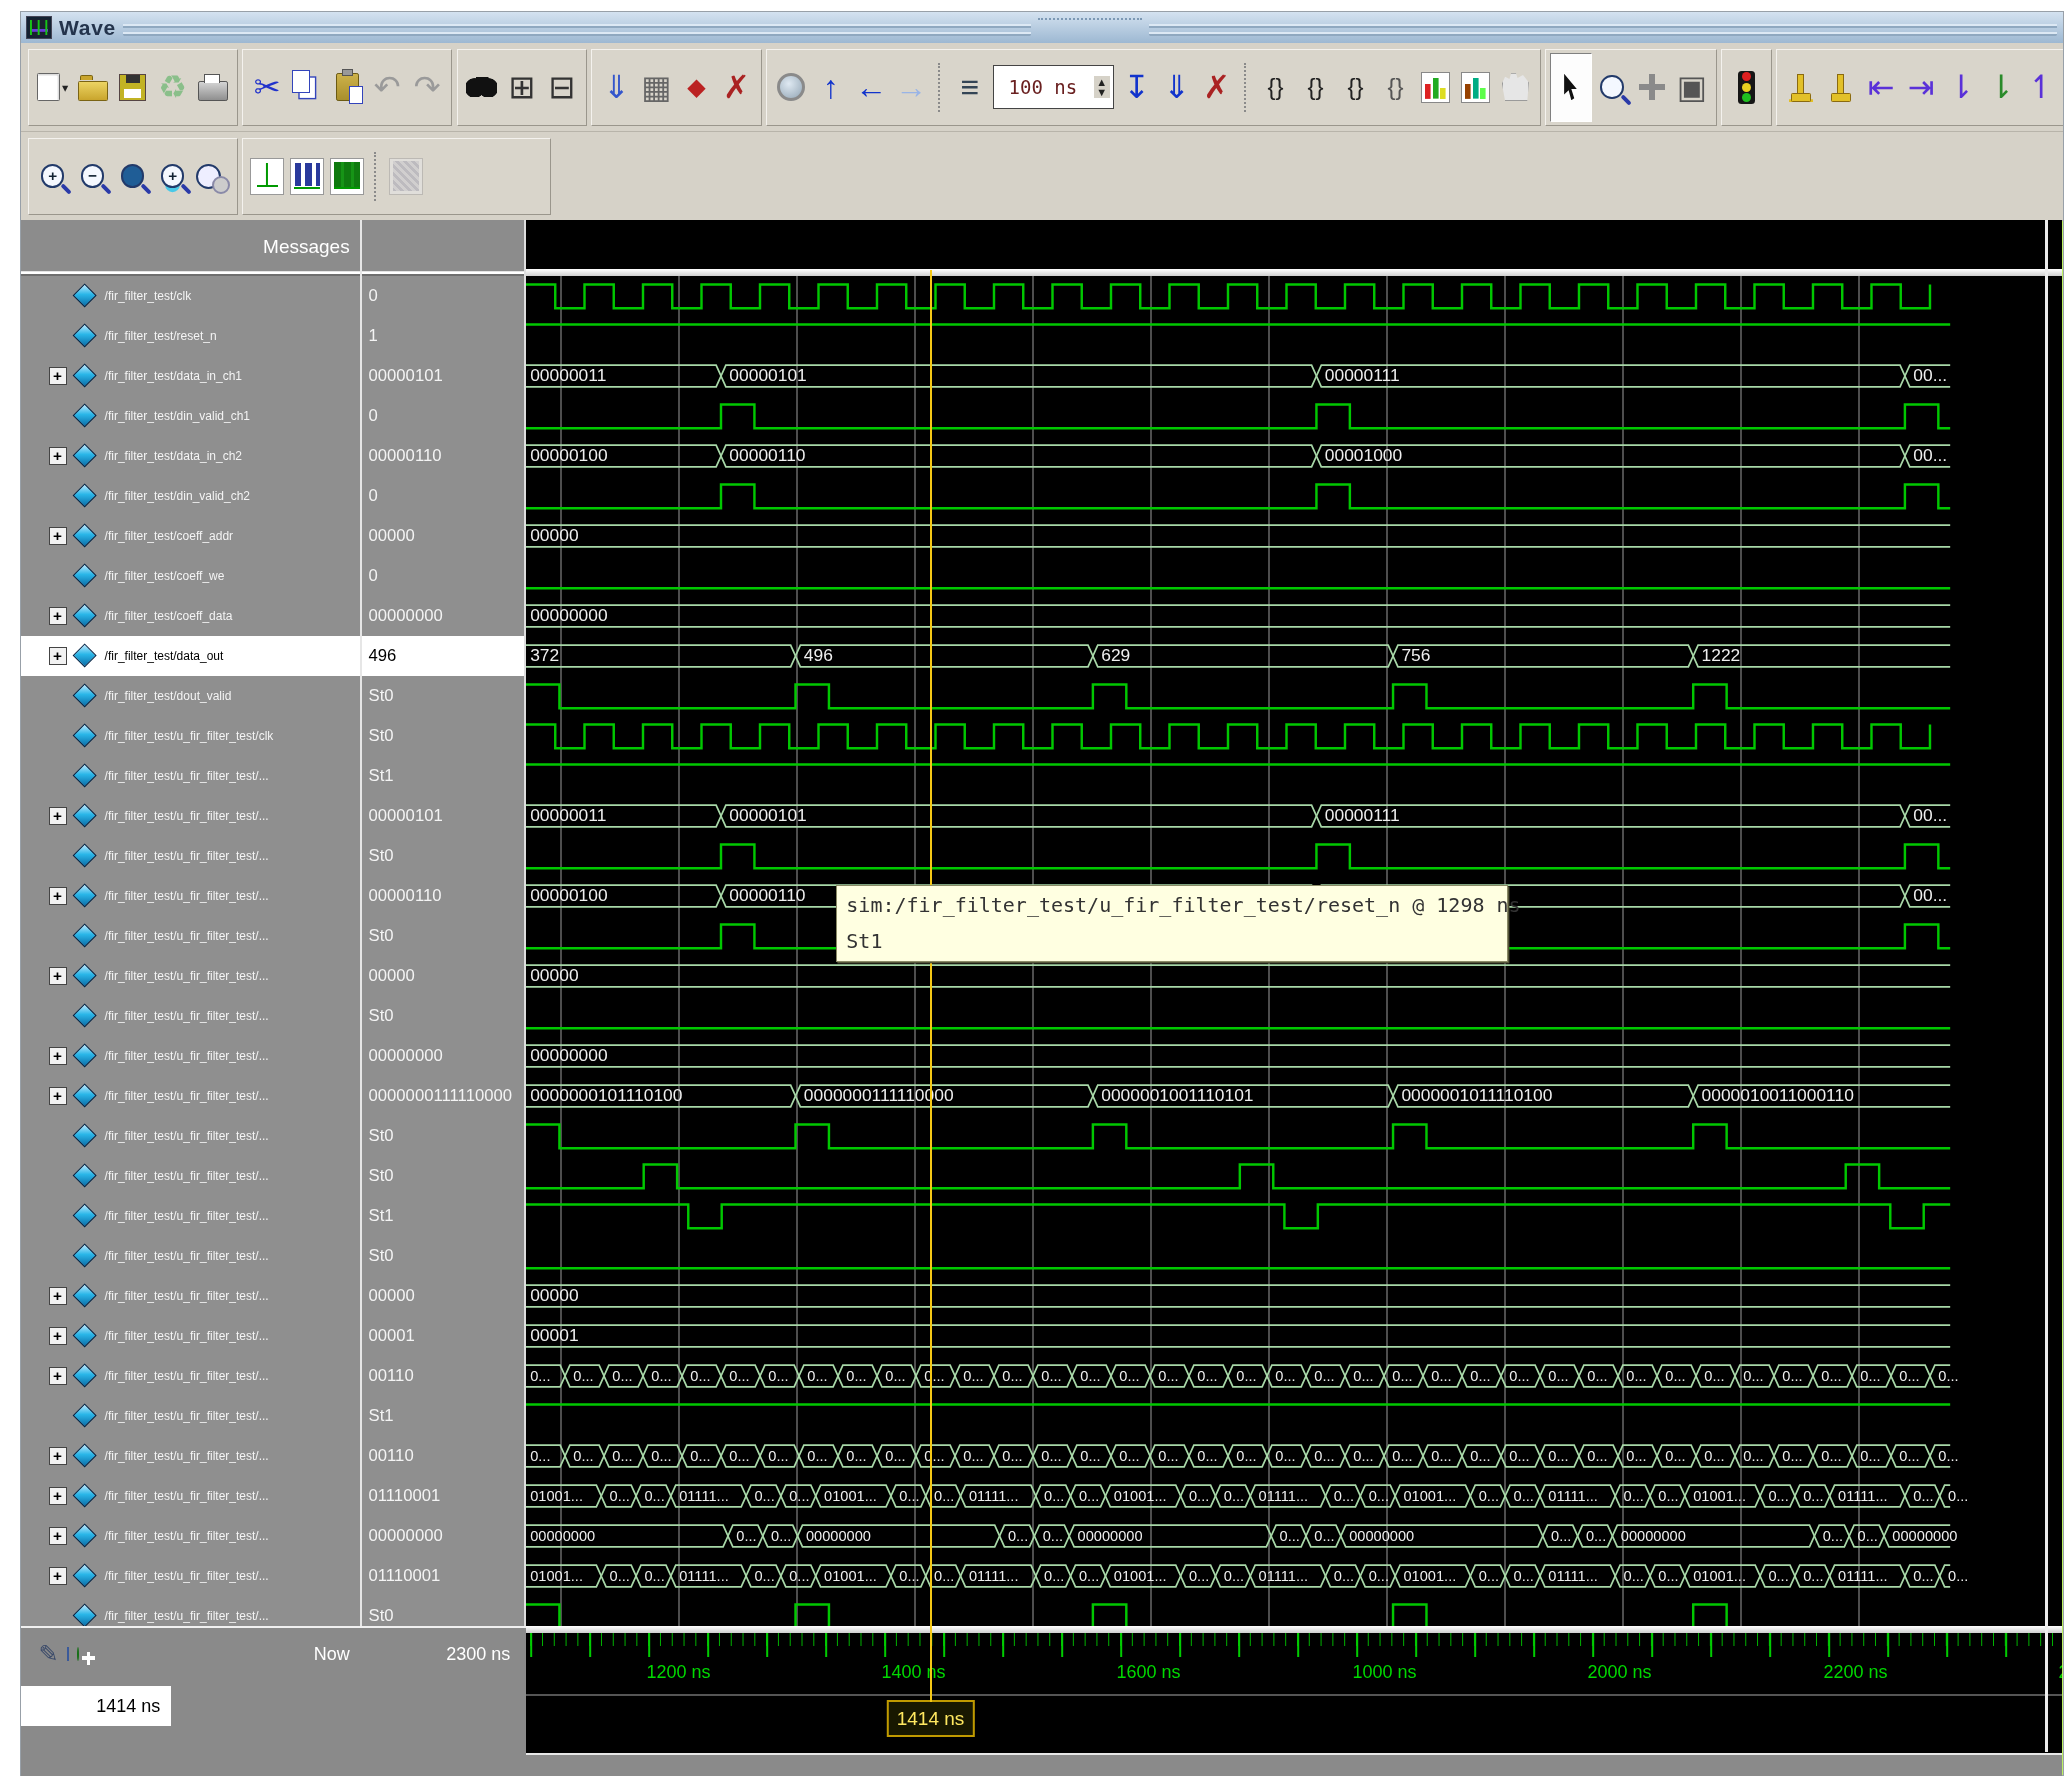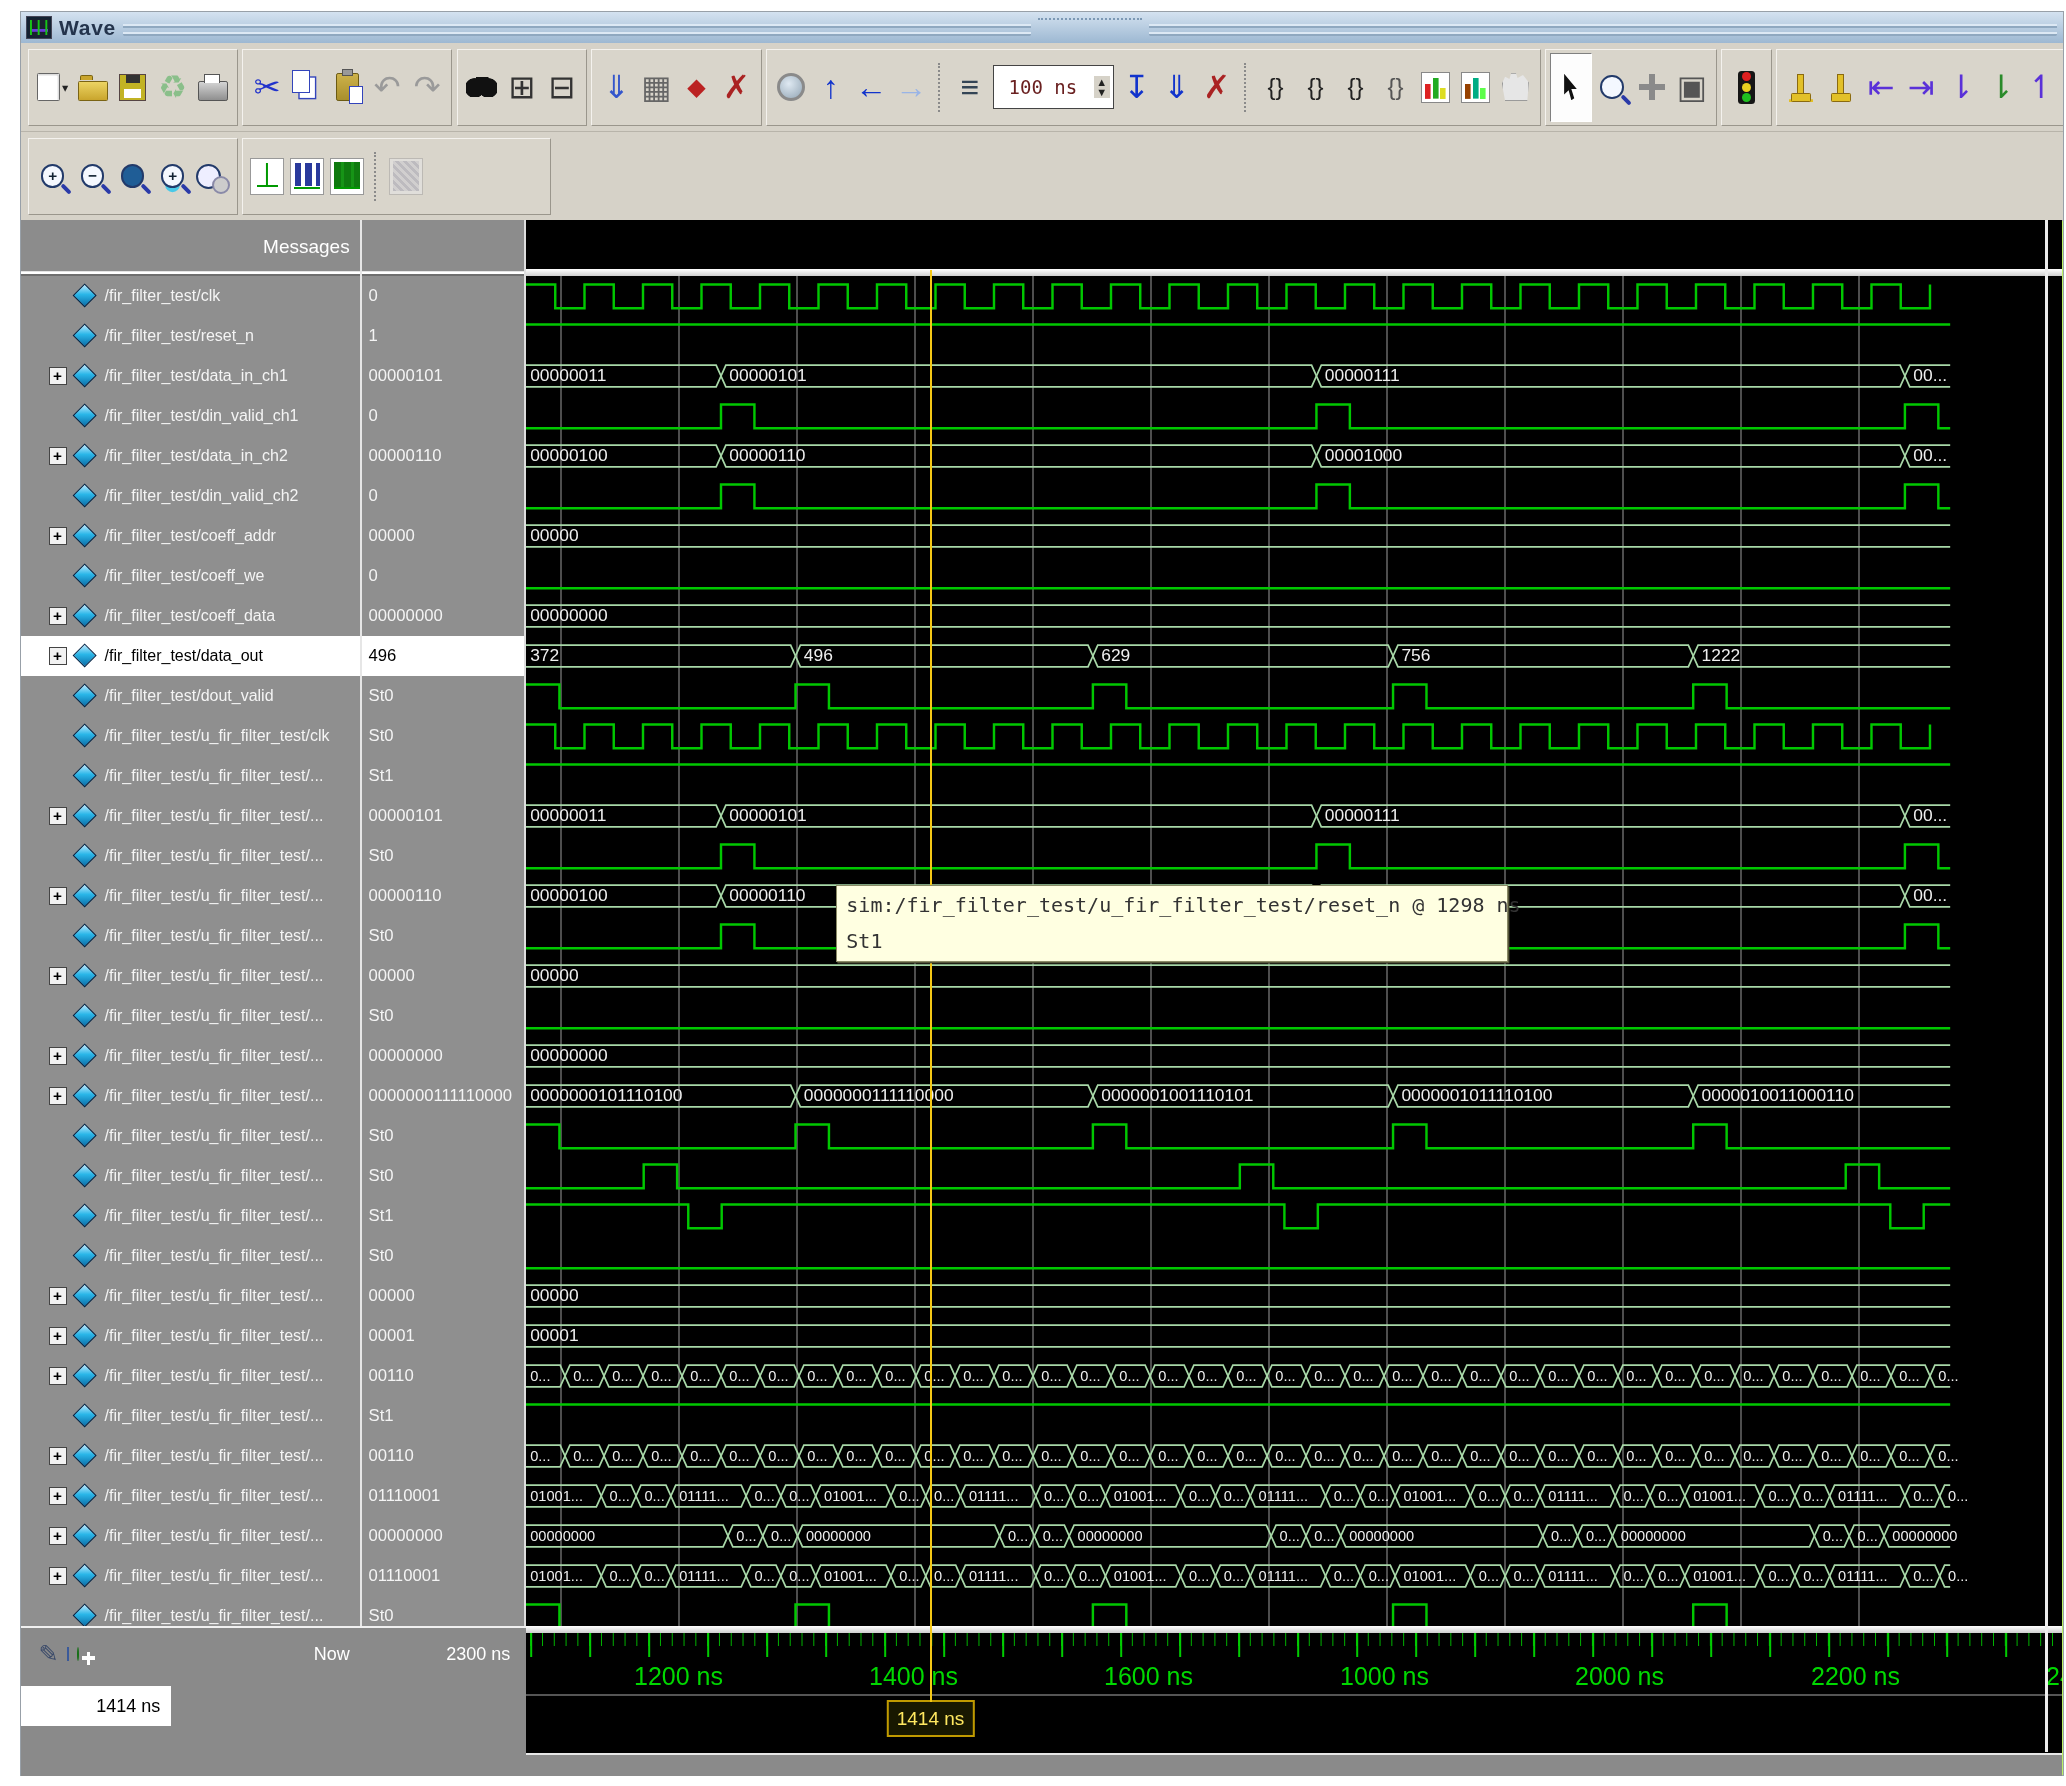--- a/index.html
+++ b/index.html
@@ -87,33 +87,33 @@
   .hdr{height:56px;background:#8c8c8c;border-bottom:2.8px solid #6e6e6e;box-shadow:inset 0 -5.6px 0 -2.8px #fff;display:flex;align-items:center;justify-content:flex-end;padding-right:9.8px;box-sizing:border-box}
   .hdr span{color:#fff;font-size:19px}
   .rows{position:absolute;top:56px;left:0;right:0}
   .srow{height:40px;display:flex;align-items:center;padding-left:28px;box-sizing:border-box}
   .srow.sel,.vrow.sel{background:#fff}
   .srow.sel .slabel{color:#000}
   .vrow.sel{color:#000}
   .expander{width:18px;height:18px;background:#f2f2f2;border:1.4px solid #444;color:#000;font:bold 15.3px/15.3px "Liberation Sans",sans-serif;text-align:center;margin-right:7px;flex:none;box-sizing:border-box}
   .exph{width:25px;flex:none}
   .diamond{width:15.3px;height:15.3px;transform:rotate(45deg);background:linear-gradient(135deg,#bfeaff 0%,#2ab6e8 45%,#0b6ea8 100%);border:0.7px solid #024;margin:0 11px 0 2.8px;flex:none}
-  .slabel{color:#f4f4f4;font-size:16px;white-space:nowrap}
+  .slabel{color:#f4f4f4;font-size:12px;white-space:nowrap}
   .vrow{height:40px;display:flex;align-items:center;padding-left:7px;color:#f4f4f4;font-size:16.7px;white-space:nowrap;box-sizing:border-box}
   
   .whdr{position:absolute;top:0;left:0;right:0;height:56px;background:#000}
   .wband{position:absolute;left:0;right:0;bottom:0;height:7px;background:linear-gradient(#fff,#cfcfcf)}
   .wave-rows{position:absolute;top:56px;left:0;right:0;height:1350px;background:#000}
   .gridbg{position:absolute;top:0;left:0;width:1425px;height:100%;background:repeating-linear-gradient(90deg,transparent 0 116px,#4e4e4e 116px 118px);background-position-x:-82px}
   .wsvg{display:block;position:relative}
   .wruler{position:absolute;left:0;right:0;top:1406px;height:68px;background:#000}
   .wruler .band{height:7px;background:linear-gradient(#fff,#cfcfcf)}
   .ticks{height:28px;background-image:linear-gradient(90deg,#00cc00 0 2.1px,transparent 2.1px),linear-gradient(90deg,#00b400 0 1.4px,transparent 1.4px);background-size:59px 24px,11.8px 12.5px;background-repeat:repeat-x;background-position:4.2px 0,4.2px 0}
   .tlabels{position:relative;height:33px}
-  .tlabel{position:absolute;top:1.4px;transform:translateX(-50%);color:#00d800;font-size:25px;white-space:nowrap}
+  .tlabel{position:absolute;top:1.4px;transform:translateX(-50%);color:#00d800;font-size:18px;white-space:nowrap}
   .wflag{position:absolute;left:0;right:0;top:1474px;height:59px;background:#000;border-top:2.1px solid #555}
   .flagbox{position:absolute;top:4.2px;transform:translateX(-50%);border:2.1px solid #c09a00;background:#181800;color:#ffe860;font-size:19px;padding:5.6px 8.4px;white-space:nowrap}
   .wfill{position:absolute;left:0;right:0;top:1533px;height:24px;background:#8a8a8a;border-top:2.1px solid #e8e8e8}
   .cursorline{position:absolute;width:2.1px;background:#f5c816;top:50px;height:1432px;z-index:5}
   .whitestrip{position:absolute;top:0;bottom:24px;width:3.5px;background:#ececec;z-index:6}
   .tooltip{position:absolute;background:#ffffe1;border:1.4px solid #8a8a66;box-shadow:1.4px 1.4px 0 #55553a;color:#333;font:20px/36px "DejaVu Sans Mono",monospace;padding:1.4px 9.8px;z-index:8;white-space:nowrap}
   
   .bleft{position:absolute;left:0;top:1406px;width:505px;height:150px;background:#8a8a8a;border-top:2.8px solid #f0f0f0;box-sizing:border-box}
   .brow{height:52px;display:flex;align-items:center}
   .bcell1{width:339px;display:flex;align-items:center;padding-left:18px;box-sizing:border-box;gap:8.4px;height:100%}

